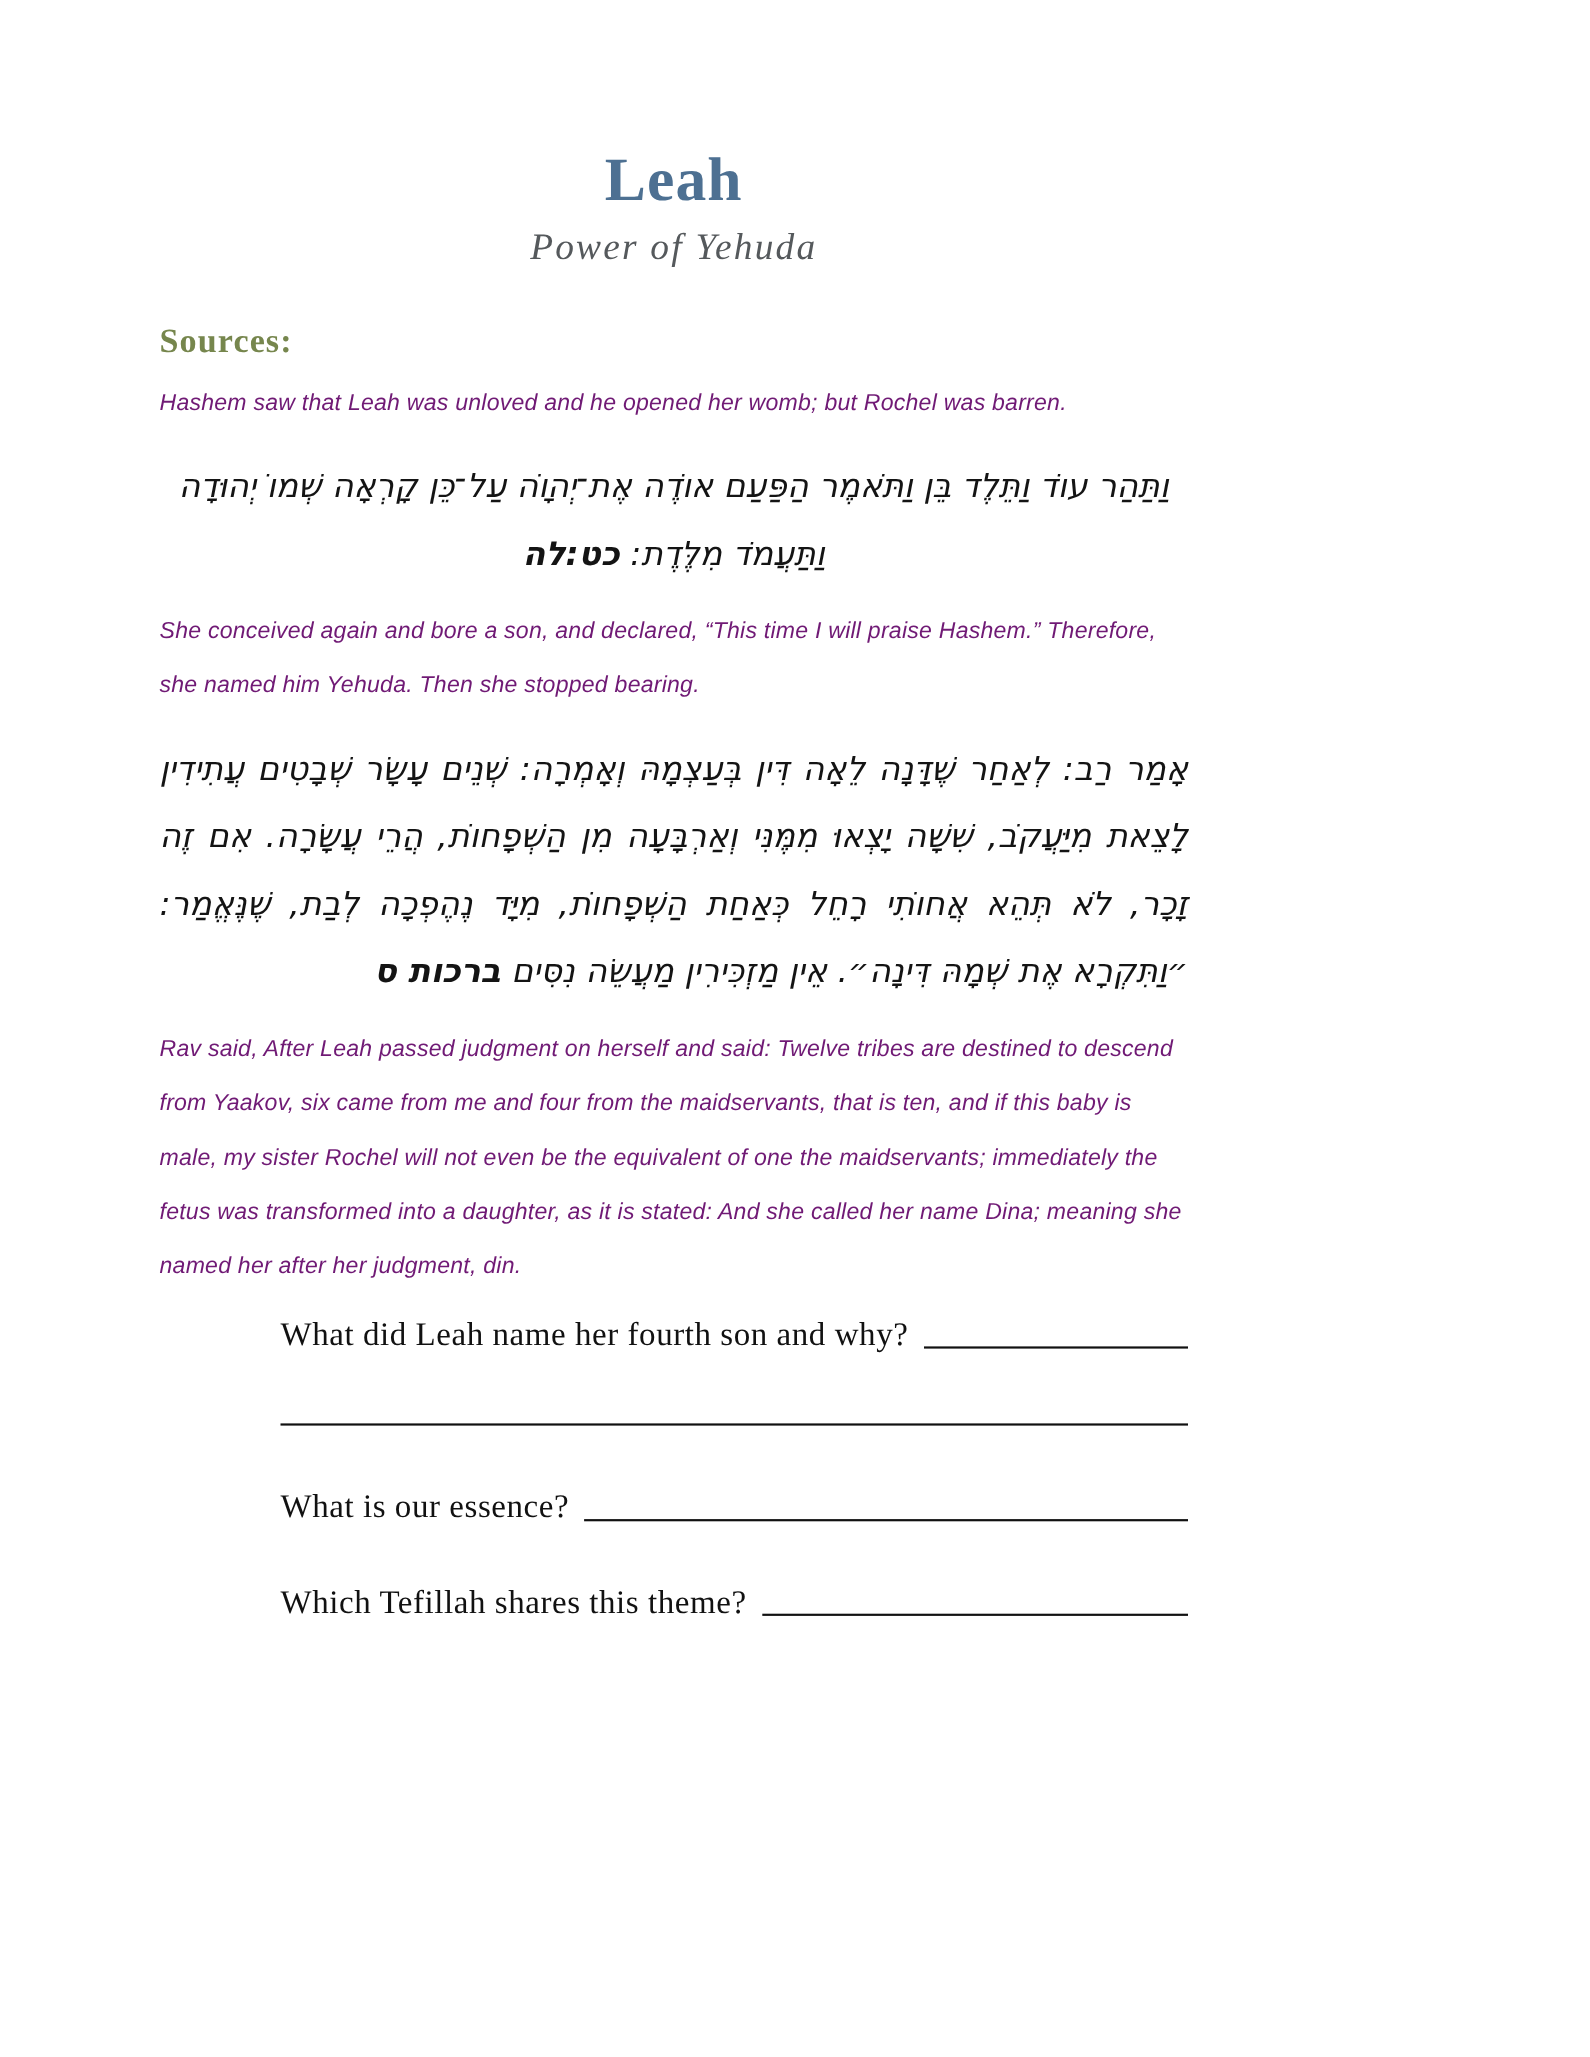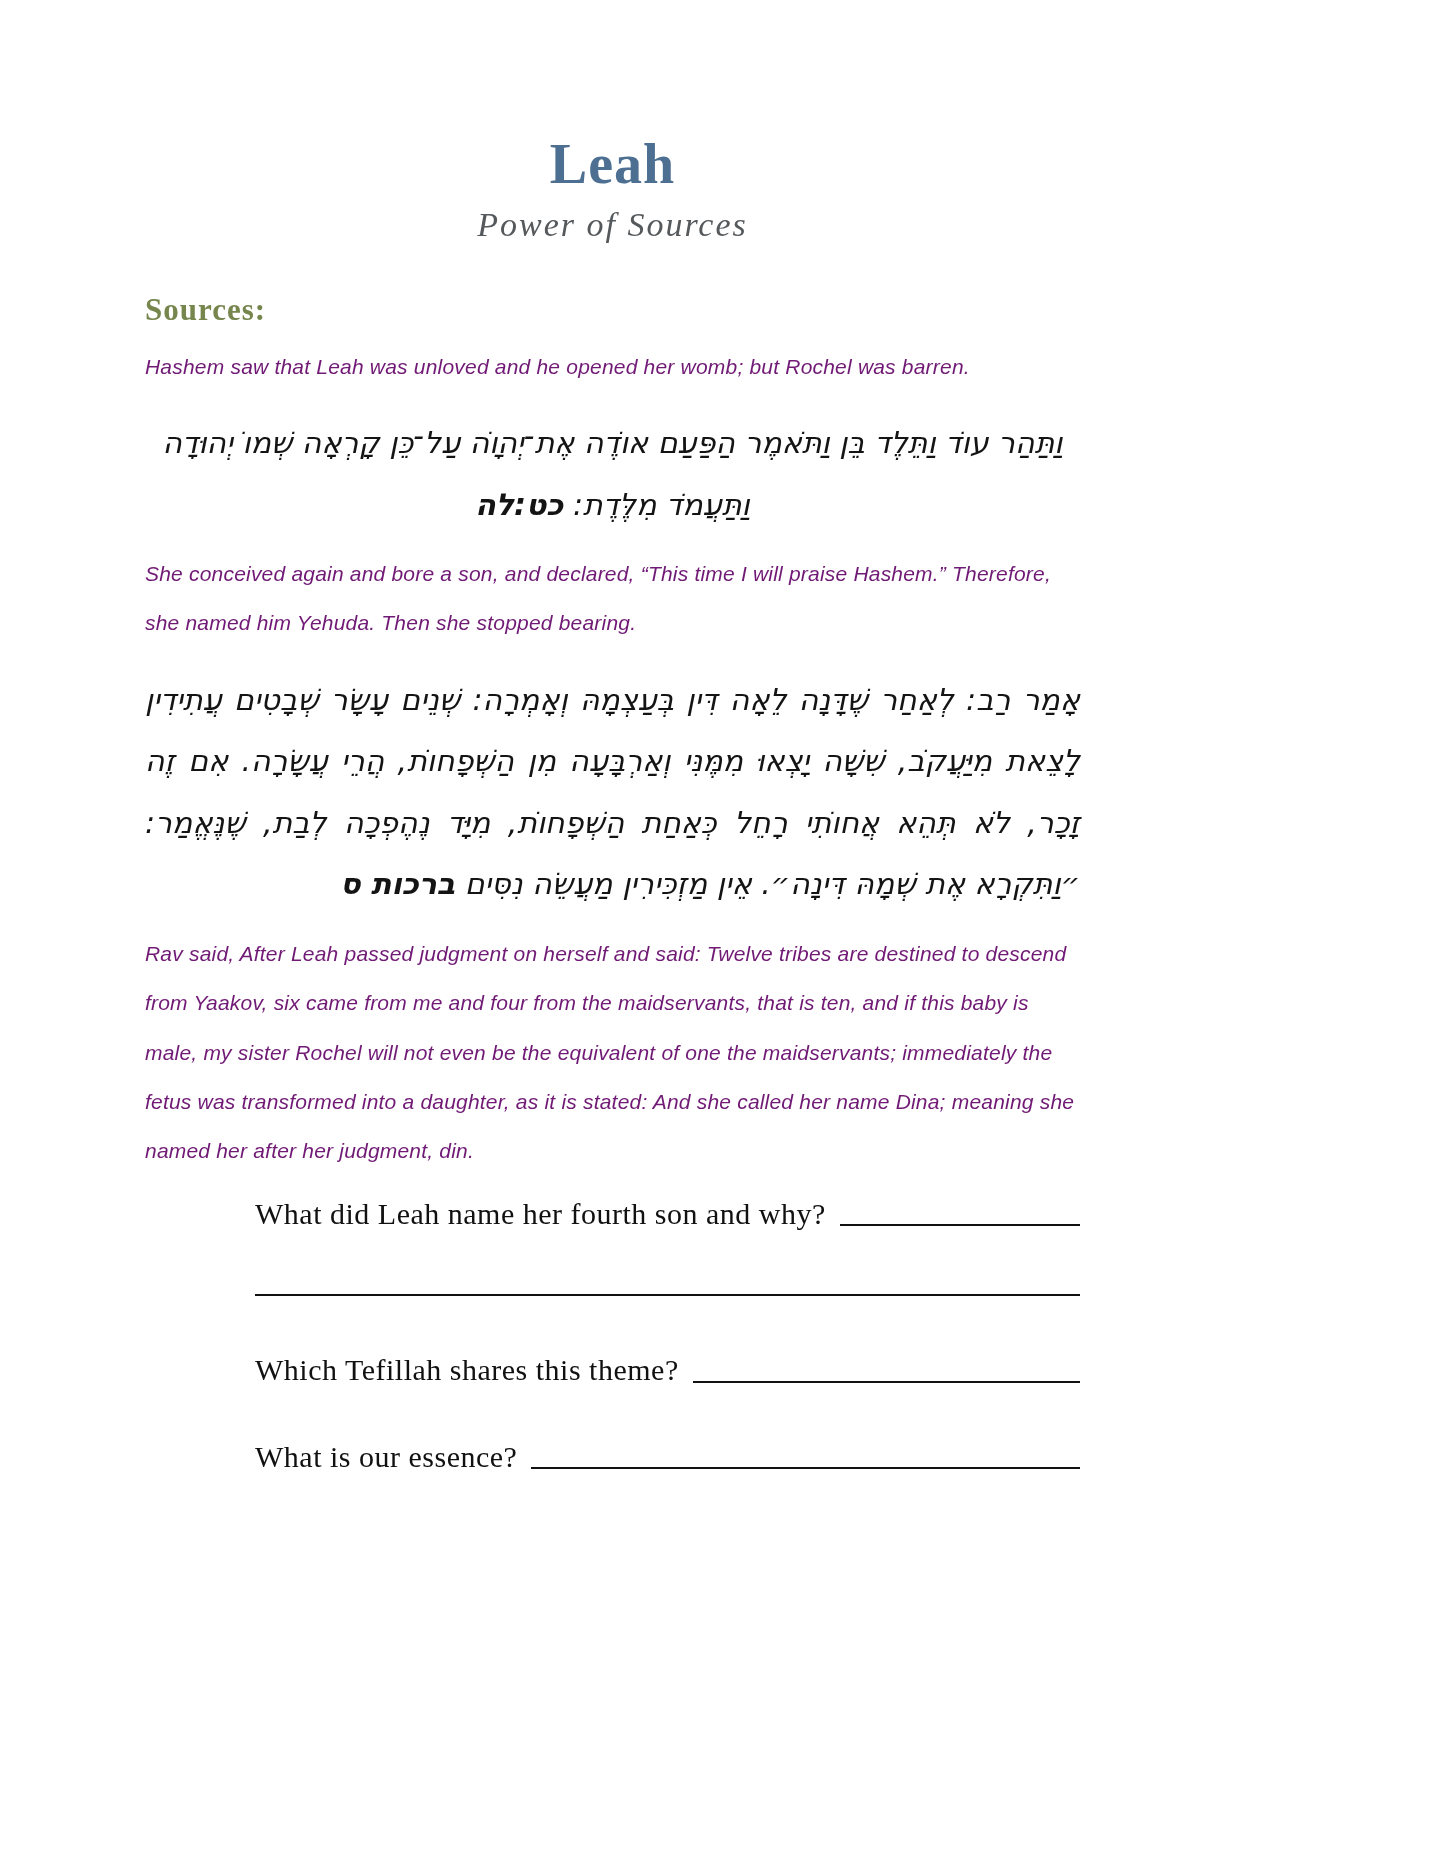--- a/index.html
+++ b/index.html
@@ -102,21 +102,21 @@
   .q-row.continuation { margin-top: 62px; }
   .q-row.continuation .q-line { margin-left: 0; }
 </style>
 </head>
 <body>
 
 <div class="page">
 
   <h1 class="doc-title">Leah</h1>
 
-  <div class="doc-subtitle">Power of Sources</div>
+  <div class="doc-subtitle">Power of Yehuda</div>
 
   <h2 class="section-heading">Sources:</h2>
 
   <p class="translation">Hashem saw that Leah was unloved and he opened her womb; but Rochel was barren.</p>
 
   <div class="hebrew centered heb-2">
     <span>וַתַּהַר עוֹד וַתֵּלֶד בֵּן וַתֹּאמֶר הַפַּעַם אוֹדֶה אֶת־יְהוָֹה עַל־כֵּן קָרְאָה שְׁמוֹ יְהוּדָה וַתַּעֲמֹד מִלֶּדֶת:</span>
     <span class="heb-ref">כט:לה</span>
   </div>
   <p class="translation">She conceived again and bore a son, and declared, “This time I will praise Hashem.” Therefore, she named him Yehuda. Then she stopped bearing.</p>
@@ -133,24 +133,24 @@
     <div class="q-row">
       <span class="q-label">What did Leah name her fourth son and why?</span>
       <span class="q-line"></span>
     </div>
 
     <div class="q-row continuation">
       <span class="q-line"></span>
     </div>
 
     <div class="q-row">
-      <span class="q-label">Which Tefillah shares this theme?</span>
+      <span class="q-label">What is our essence?</span>
       <span class="q-line"></span>
     </div>
 
     <div class="q-row">
-      <span class="q-label">What is our essence?</span>
+      <span class="q-label">Which Tefillah shares this theme?</span>
       <span class="q-line"></span>
     </div>
 
   </div>
 
 </div>
 
 </body></html>

